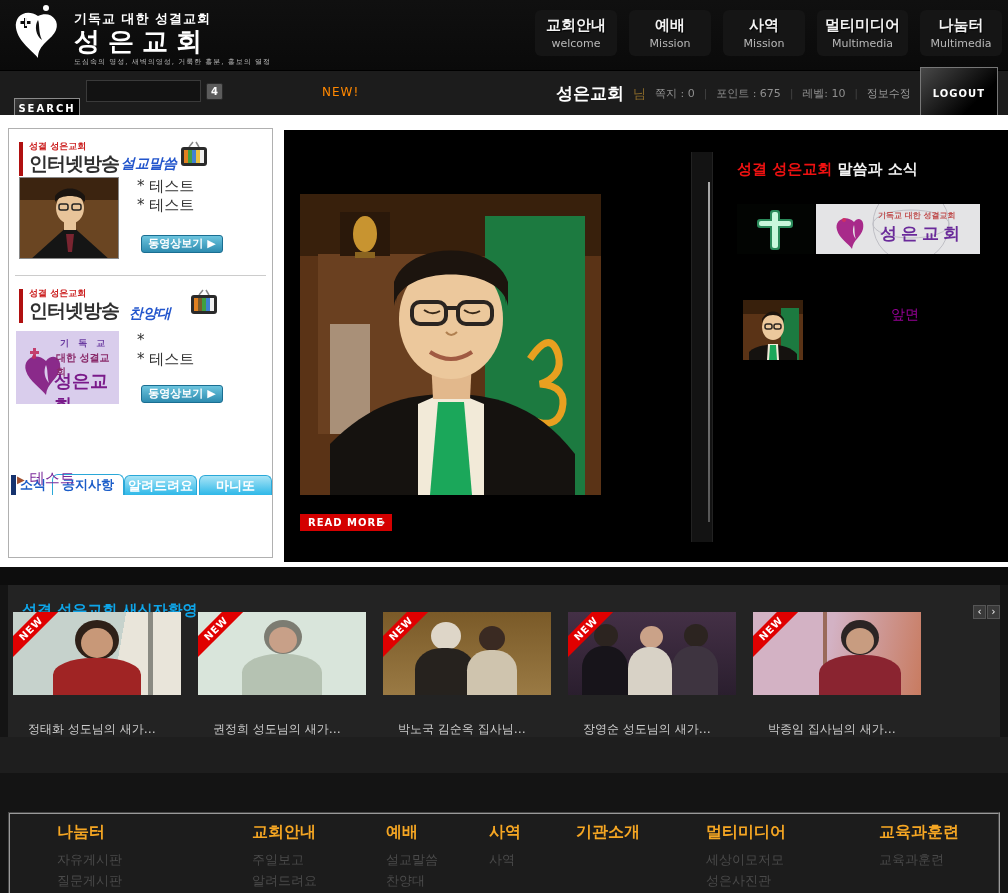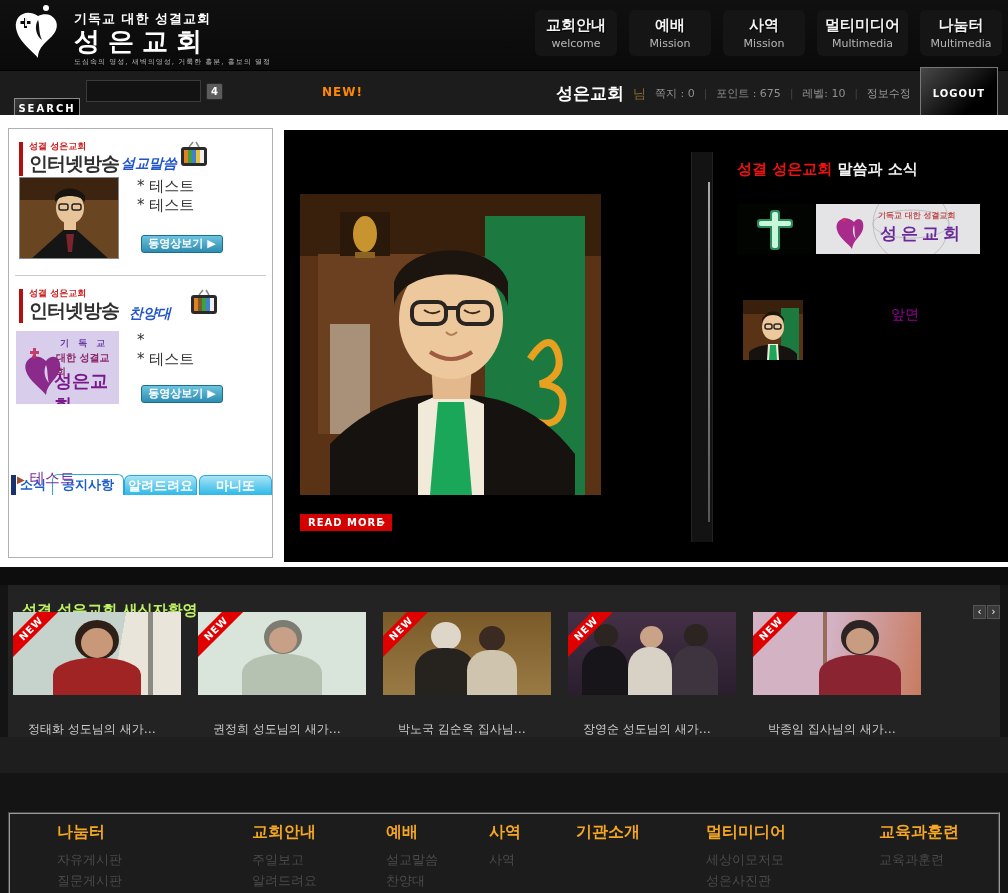--- a/index.html
+++ b/index.html
@@ -17,21 +17,21 @@
   .nav{position:absolute;right:6px;top:10px;display:flex;gap:12px;}
   .nav-item{min-width:82px;text-align:center;padding:6px 8px;background:#151515;border-radius:6px;cursor:pointer;}
   .nav-ko{font-size:15px;font-weight:bold;color:#f2f2f2;text-shadow:1px 1px 1px #000;}
   .nav-en{font-size:11px;color:#b8b8b8;margin-top:2px;}
 
   
   .tbar{position:absolute;left:0;top:70px;width:1008px;height:45px;background:#1c1c1c;border-top:1px solid #000;}
   .search-btn{position:absolute;left:14px;top:27px;width:66px;height:22px;background:linear-gradient(135deg,#3a3a3a,#000 70%);border:1px solid #8a8a8a;color:#fff;font-size:10px;font-weight:bold;letter-spacing:2px;text-align:center;line-height:20px;cursor:pointer;}
   .search-input{position:absolute;left:86px;top:9px;width:115px;height:22px;background:#121212;border:1px solid #3a3a3a;color:#ddd;font-size:12px;padding:0 4px;}
   .go-btn{position:absolute;left:206px;top:12px;width:17px;height:17px;background:#5c5c5c;border:1px solid #2a2a2a;border-radius:2px;color:#fff;font-size:10px;font-weight:bold;text-align:center;line-height:15px;cursor:pointer;}
-  .new-badge{position:absolute;left:322px;top:14px;color:#ff8800;font-size:12px;font-weight:bold;letter-spacing:1px;}
+  .new-badge{position:absolute;left:322px;top:14px;color:#ff8800;font-size:12px;font-weight:normal;letter-spacing:1px;}
   .userbar{position:absolute;right:10px;top:0;height:45px;display:flex;align-items:center;gap:9px;}
   .u-name{color:#fff;font-size:17px;font-weight:bold;font-family:"DejaVu Serif","Liberation Serif",serif;}
   .u-nim{color:#8a6a2a;font-size:13px;}
   .u-meta{color:#8f8f8f;font-size:11px;}
   .u-sep{color:#454545;font-size:10px;}
   .u-edit{color:#9a9a9a;font-size:11px;cursor:pointer;}
   .logout-btn{background:linear-gradient(135deg,#484848,#000 70%);border:1px solid #777;color:#fff;font-size:10px;font-weight:bold;letter-spacing:1px;padding:20px 12px;cursor:pointer;}
 
   
   .band{position:absolute;left:0;top:115px;width:1008px;height:452px;background:#ffffff;}
@@ -70,21 +70,21 @@
   .banners{position:absolute;left:453px;top:74px;display:flex;gap:2px;}
   .bn{height:50px;overflow:hidden;cursor:pointer;}
   .mini-photo{position:absolute;left:459px;top:170px;width:60px;height:60px;overflow:hidden;cursor:pointer;}
   .front-lbl{position:absolute;left:607px;top:176px;color:#990099;font-size:14px;}
 
   
   .nc{position:absolute;left:0;top:567px;width:1008px;height:245px;background:#141414;}
   .nc-top{position:absolute;left:0;top:0;width:1008px;height:18px;background:#0d0d0d;}
   .nc-panel{position:absolute;left:8px;top:18px;width:992px;height:152px;background:#232323;}
   .nc-strip{position:absolute;left:0;top:170px;width:1008px;height:36px;background:#1e1e1e;}
-  .nc-title{position:absolute;left:14px;top:16px;color:#bef264;font-size:15px;font-weight:bold;}
+  .nc-title{position:absolute;left:14px;top:16px;color:#0ea5e9;font-size:15px;font-weight:bold;}
   .nc-arrow{position:absolute;top:20px;width:13px;height:14px;background:#3a3a3a;border:1px solid #555;color:#fff;font-size:10px;text-align:center;line-height:12px;cursor:pointer;}
   .card-pic{position:absolute;top:27px;width:168px;height:83px;overflow:hidden;cursor:pointer;}
   .ribbon{position:absolute;left:-24px;top:9px;width:84px;text-align:center;transform:rotate(-45deg);background:#e00000;color:#fff;font-size:10px;font-weight:bold;padding:2px 0;letter-spacing:1px;}
   .cap{position:absolute;top:136px;color:#cccccc;font-size:12px;cursor:pointer;}
   .hd{position:absolute;border-radius:50%;}
   .bd{position:absolute;border-radius:45% 45% 0 0;}
 
   
   .ftr{position:absolute;left:8px;top:812px;width:992px;height:120px;background:#1c1c1c;border:2px groove #9a9a9a;}
   .fcol{position:absolute;top:8px;}

